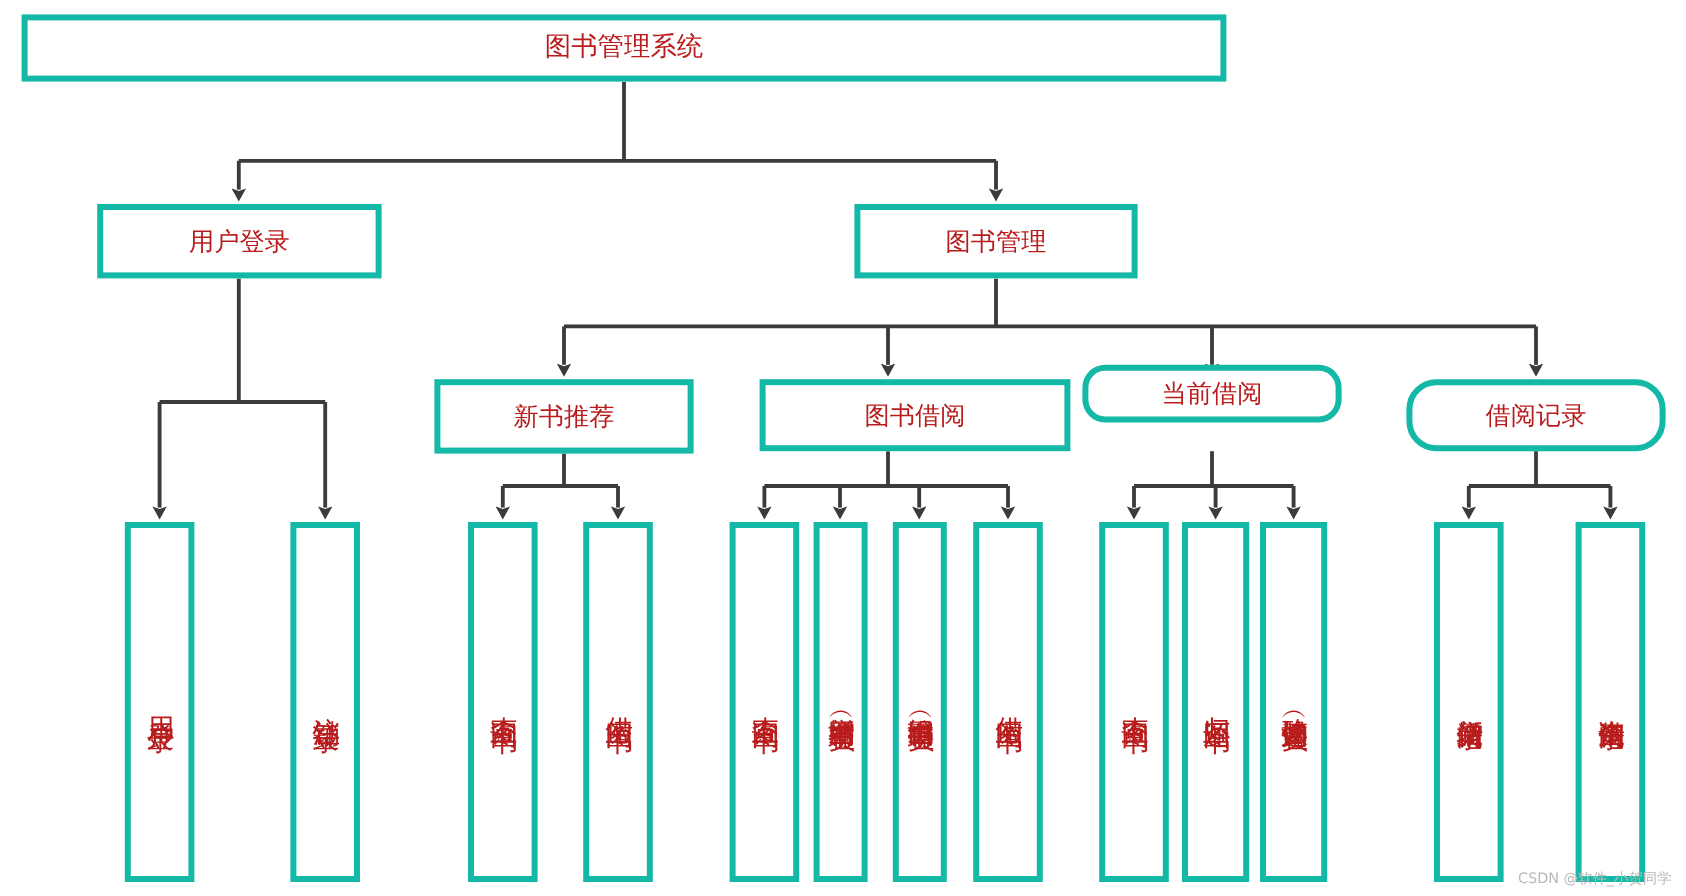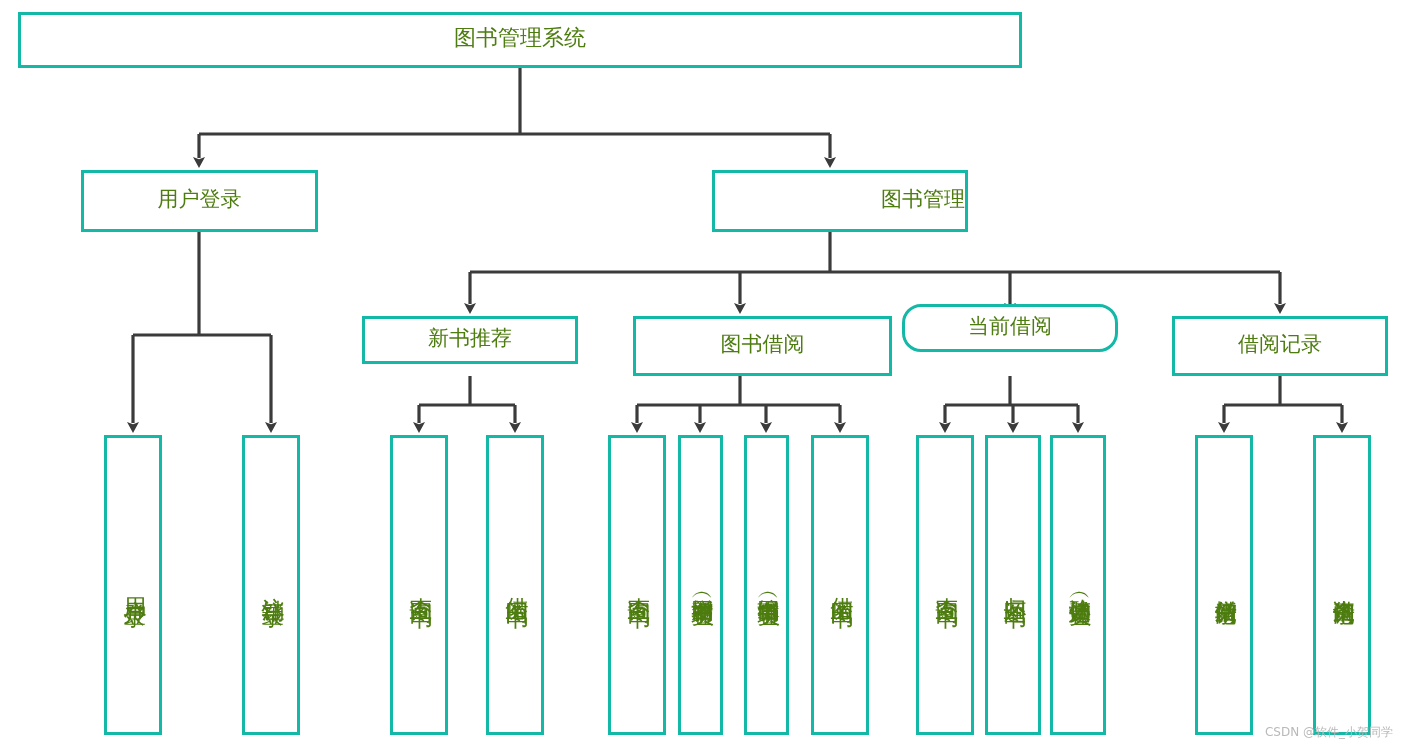--- a/index.html
+++ b/index.html
@@ -23,27 +23,26 @@
     left: 0;
     top: 0;
     width: 1405px;
     height: 747px;
     pointer-events: none;
   }
   .node {
     position: absolute;
     box-sizing: border-box;
     background: #ffffff;
-    border: 3px solid #14b8a6;
+    border: 5px solid #14b8a6;
     display: flex;
     align-items: center;
     justify-content: center;
-    color: #4d7c0f;
+    color: #b91c1c;
     z-index: 2;
-    font-family: Liberation Mono, monospace;
   }
   .node .lbl {
     display: block;
     text-align: center;
     line-height: 1.18;
     white-space: nowrap;
   }
   .node.h .lbl {
     font-size: 21px;
   }
@@ -132,34 +131,34 @@
     </g>
   </svg>
 
   <div class="node root" style="left:18px; top:12px; width:1004px; height:56px;">
     <span class="lbl">图书管理系统</span>
   </div>
 
   <div class="node h" style="left:81px; top:170px; width:237px; height:62px;">
     <span class="lbl">用户登录</span>
   </div>
-  <div class="node h" style="left:712px; top:170px; width:256px; height:62px;justify-content:flex-end;">
+  <div class="node h" style="left:712px; top:170px; width:236px; height:62px;">
     <span class="lbl">图书管理</span>
   </div>
 
-  <div class="node h" style="left:362px; top:316px; width:216px; height:48px;">
+  <div class="node h" style="left:362px; top:316px; width:216px; height:62px;">
     <span class="lbl">新书推荐</span>
   </div>
   <div class="node h" style="left:633px; top:316px; width:259px; height:60px;">
     <span class="lbl">图书借阅</span>
   </div>
   <div class="node h" style="left:902px; top:304px; width:216px; height:48px;border-radius:19px;">
     <span class="lbl">当前借阅</span>
   </div>
-  <div class="node h" style="left:1172px; top:316px; width:216px; height:60px;">
+  <div class="node h" style="left:1172px; top:316px; width:216px; height:60px;border-radius:25px;">
     <span class="lbl">借阅记录</span>
   </div>
 
   <div class="node v" style="left:104px; top:435px; width:58px; height:300px;">
     <span class="lbl">用户登录</span>
   </div>
   <div class="node v" style="left:242px; top:435px; width:58px; height:300px;">
     <span class="lbl">注销登录</span>
   </div>
 

